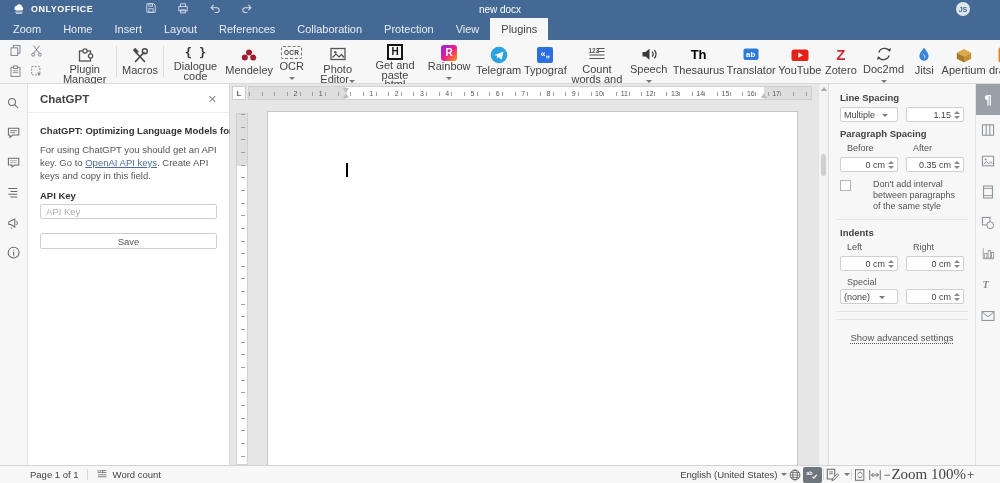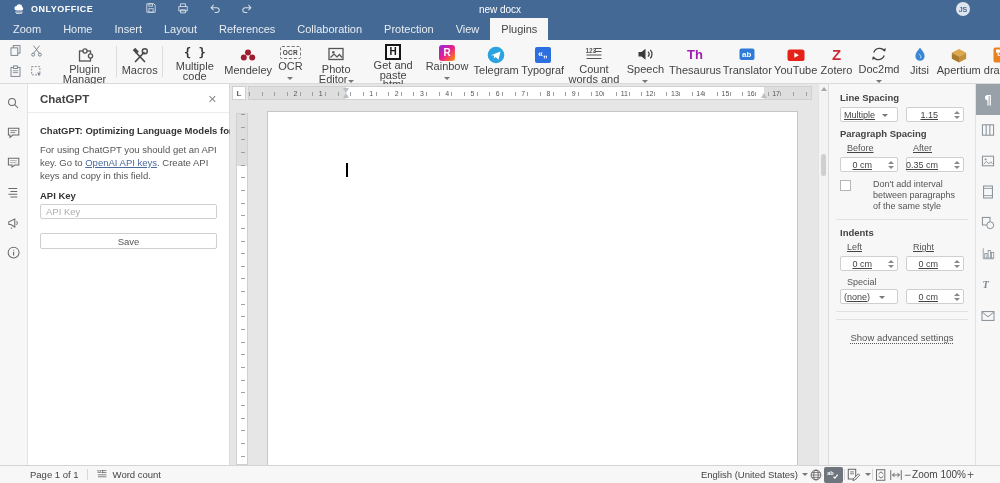--- a/index.html
+++ b/index.html
@@ -85,26 +85,26 @@
   .vscroll{position:absolute;left:588px;top:0;bottom:0;width:10px;background:#f3f3f3;border-left:1px solid #e2e2e2;}
   .vscroll .sarrow{position:absolute;top:3px;left:2px;width:0;height:0;border-left:3px solid transparent;
                    border-right:3px solid transparent;border-bottom:4px solid #a8a8a8;cursor:pointer;}
   .vscroll .thumb{position:absolute;top:70px;left:2px;width:5px;height:22px;background:#cfcfcf;border-radius:3px;cursor:grab;}
 
   
   .right-sidebar{position:absolute;right:25px;width:147px;top:0;bottom:0;background:#f7f7f7;border-left:1px solid #dcdcdc;
                  padding:5px 11px;font-size:9.5px;color:#444;overflow:hidden;}
   .rs-label{font-weight:bold;font-size:9.5px;margin:3px 0 4px;}
   .rs-sub{font-size:9px;color:#555;margin-bottom:2px;padding-left:7px;}
-  .rs-row{display:flex;justify-content:space-between;align-items:center;margin-bottom:6px;text-decoration:underline;}
+  .rs-row{display:flex;justify-content:space-between;align-items:center;margin-bottom:6px;}
   .rs-col{width:58px;}
   .ctl{display:flex;align-items:center;border:1px solid #cfcfcf;background:#fff;border-radius:2px;height:15px;
        padding:0 3px;cursor:pointer;}
   .ctl.select{justify-content:space-between;width:58px;}
-  .ctl.spin{width:58px;justify-content:flex-end;gap:16px;}
+  .ctl.spin{width:58px;justify-content:flex-end;gap:3px;}
   .ctl .val{font-size:9px;color:#444;white-space:nowrap;}
   .spin-arrows{display:flex;flex-direction:column;gap:2px;}
   .spin-arrows i{display:block;width:0;height:0;border-left:3px solid transparent;border-right:3px solid transparent;}
   .spin-arrows .up{border-bottom:3px solid #888;}
   .spin-arrows .dn{border-top:3px solid #888;}
   .chk-row{display:flex;gap:22px;margin:7px 0 6px;cursor:pointer;}
   .chk{width:11px;height:11px;border:1px solid #b5b5b5;background:#fff;flex:none;margin-top:1px;}
   .chk-label{font-size:9px;line-height:11px;color:#555;}
   .rs-div{height:1px;background:#e2e2e2;margin:7px -4px;}
   .bg-row{display:flex;align-items:center;gap:8px;margin:4px 0;}
@@ -123,21 +123,21 @@
 
   
   .statusbar{position:absolute;bottom:0;left:0;right:0;height:18px;background:#f7f7f7;border-top:1px solid #d4d4d4;
              display:flex;align-items:center;font-size:9.5px;color:#444;}
   .sb-left{display:flex;align-items:center;margin-left:30px;gap:8px;}
   .sb-right{display:flex;align-items:center;margin-left:auto;margin-right:26px;gap:1px;}
   .sb-sep{width:1px;height:11px;background:#d8d8d8;}
   .sb-item{display:flex;align-items:center;gap:4px;cursor:pointer;white-space:nowrap;}
   .sb-icon{display:flex;align-items:center;justify-content:center;color:#555;}
   .sb-chip{background:#6e757c;border-radius:2px;padding:1px 2px;display:flex;align-items:center;}
-  .sb-zoom{font-size:10px;color:#444;}
+  .sb-zoom{font-size:15px;color:#444;font-family:Liberation Serif, serif;}
   .sb-pm{font-size:12px;color:#666;line-height:10px;cursor:pointer;}
 </style>
 </head>
 <body>
 
 <div id="app">
 
   <div class="titlebar">
     <div class="logo">
       <span><svg width="14" height="13" viewBox="0 0 20 20" fill="none" xmlns="http://www.w3.org/2000/svg">
@@ -260,21 +260,21 @@
               <rect x="3.2" y="4.2" width="5.2" height="3.4" transform="rotate(45 5.8 5.9)" fill="#4a4a4a"></rect>
             </svg>
           </div>
           <div class="plabel"><span>Macros</span></div>
         </div>
         <div class="tool-sep"></div>
         <div class="plugin-btn">
           <div class="picon">
             <span style="font:bold 12px 'DejaVu Sans Mono',monospace;color:#333">{ }</span>
           </div>
-          <div class="plabel"><span>Multiple code</span></div>
+          <div class="plabel"><span>Dialogue code</span></div>
         </div>
         <div class="plugin-btn">
           <div class="picon">
             <svg width="20" height="20" viewBox="0 0 20 20" fill="none" xmlns="http://www.w3.org/2000/svg">
               <circle cx="5.8" cy="12.6" r="3" fill="#a01d30"></circle>
               <circle cx="14.2" cy="12.6" r="3" fill="#a01d30"></circle>
               <circle cx="10" cy="7.6" r="3" fill="#a01d30"></circle>
             </svg>
           </div>
           <div class="plabel"><span>Mendeley</span></div>
@@ -335,21 +335,21 @@
           <div class="picon">
             <svg width="20" height="20" viewBox="0 0 20 20" fill="none" xmlns="http://www.w3.org/2000/svg">
               <path d="M3.5 8v4.5h3l4 3.2V4.8L6.5 8z" fill="#3a3a3a"></path>
               <path d="M13 7.6a3.6 3.6 0 0 1 0 5M15.3 5.8a6.3 6.3 0 0 1 0 8.6" stroke="#3a3a3a" stroke-width="1.2"></path>
             </svg>
           </div>
           <div class="plabel"><span>Speech</span><span class="caret"></span></div>
         </div>
         <div class="plugin-btn">
           <div class="picon">
-            <span style="font:bold 13px 'Liberation Sans',sans-serif;color:#a21caf">Th</span>
+            <span style="font:bold 13px 'Liberation Sans',sans-serif;color:#000000">Th</span>
           </div>
           <div class="plabel"><span>Thesaurus</span></div>
         </div>
         <div class="plugin-btn">
           <div class="picon">
             <svg width="20" height="20" viewBox="0 0 20 20" fill="none" xmlns="http://www.w3.org/2000/svg">
               <rect x="2.5" y="3.5" width="15" height="11.5" rx="2" fill="#2f7bda"></rect>
               <text x="5" y="12" font-size="8" font-weight="bold" font-family="Liberation Sans" fill="#fff">ab</text>
               <path d="M13 11.5l2 3.5 2-3.5" fill="#2f7bda"></path>
             </svg>

